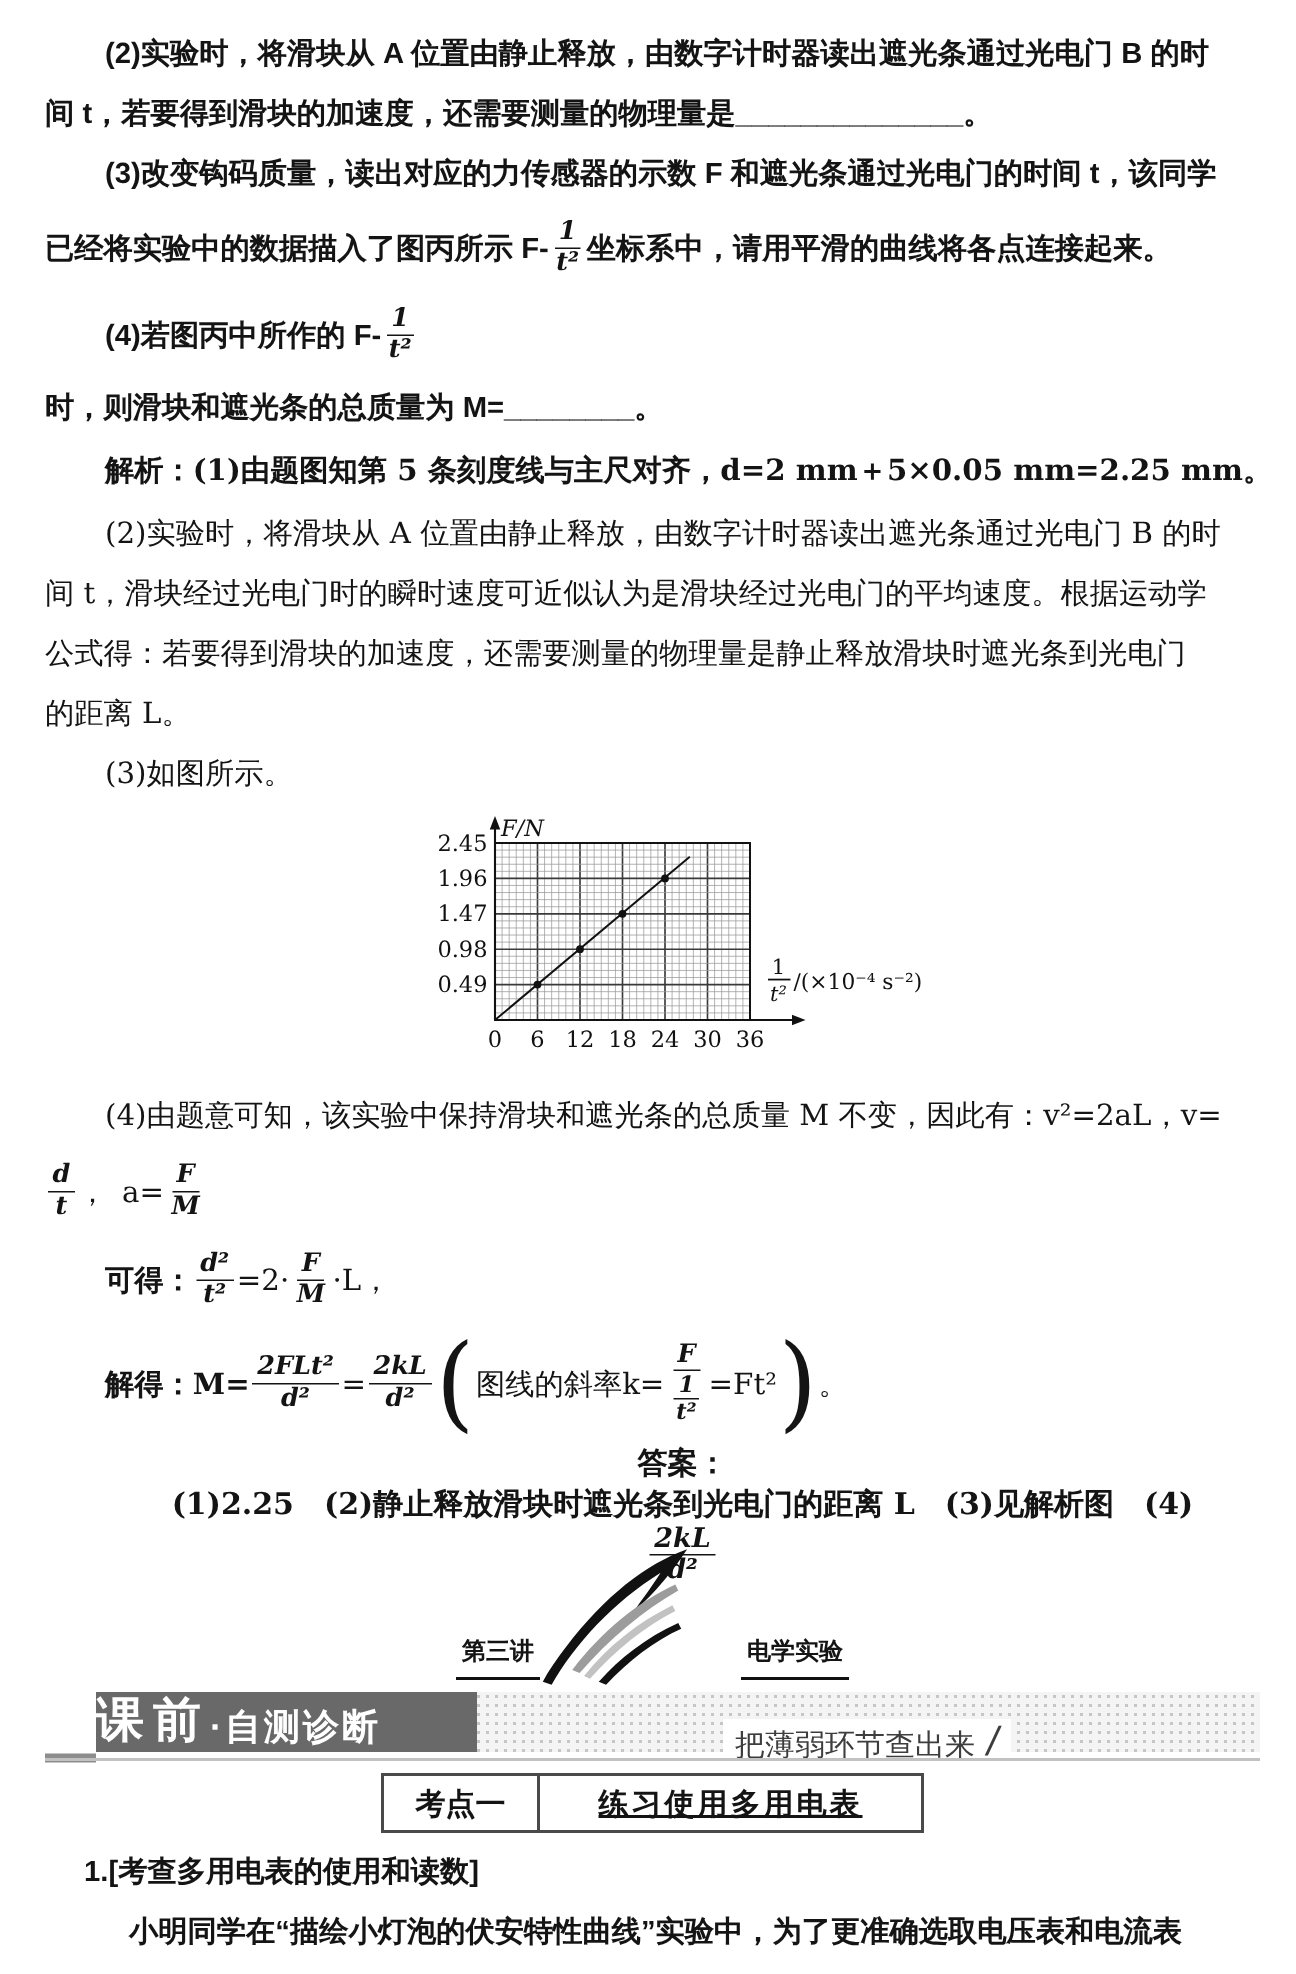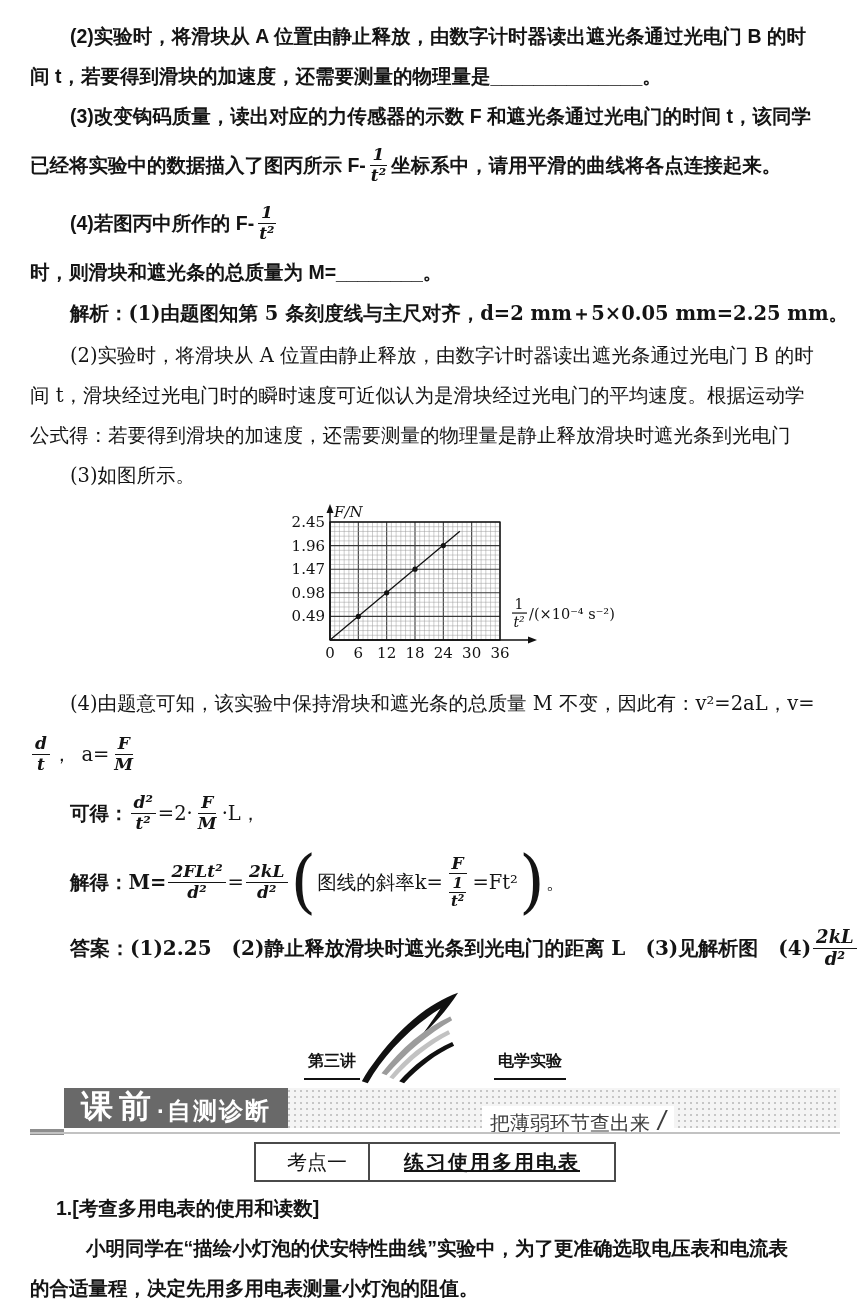--- a/index.html
+++ b/index.html
@@ -35,36 +35,36 @@
   .lec-t{font-size:16px;font-weight:700;border-bottom:2.5px solid #111;
          padding:0 4px 6px;}
   .swoosh{margin:0 -14px -6px -6px;}
 
   
   .banner{position:relative;height:50px;margin:4px 0 8px;}
   .banner-dots{position:absolute;left:34px;right:0;top:4px;height:40px;
      background-color:#f4f4f4;
      background-image:radial-gradient(#c6c6c6 1px,transparent 1.3px);
      background-size:6px 6px;}
-  .banner-box{position:absolute;left:34px;top:4px;width:224px;height:40px;
-     background:#696969;color:#fff;text-align:center;line-height:40px;
+  .banner-box{position:absolute;left:34px;top:4px;width:254px;height:40px;
+     background:#696969;color:#fff;line-height:40px;
      font-weight:700;font-size:24px;letter-spacing:2px;white-space:nowrap;}
   .banner-box .big{font-size:32px;letter-spacing:6px;position:relative;top:-2px;}
   .banner-slogan{position:absolute;left:452px;top:22px;background:#fff;
      padding:0 8px;font-size:20px;color:#3d3d3d;
      font-family:Liberation Sans, sans-serif;white-space:nowrap;}
   .banner-slash{font-size:27px;font-style:italic;margin-left:8px;color:#3d3d3d;}
   .banner-rule{position:absolute;left:0;right:0;bottom:0;height:2px;background:#c2c2c2;}
   .banner-stub{position:absolute;left:0;bottom:-1px;width:34px;height:6px;background:#8d8d8d;}
 
   
   .kaodian{width:358px;margin:8px auto 6px;display:flex;border:2px solid #4a4a4a;
            height:36px;align-items:stretch;}
   .kaodian .tag{width:102px;border-right:2px solid #4a4a4a;display:flex;
-                align-items:center;justify-content:center;font-weight:400;font-size:20px;padding-left:10px;}
+                align-items:center;justify-content:center;font-weight:700;font-size:20px;}
   .kaodian .tit{flex:1;display:flex;align-items:center;justify-content:center;
                 font-weight:700;font-size:20px;letter-spacing:2px;text-decoration:underline;}
   .ind2{text-indent:56px;}
 </style>
 </head>
 <body>
 
 <div class="page">
 
   <div class="tl q ind">(2)实验时，将滑块从 A 位置由静止释放，由数字计时器读出遮光条通过光电门 B 的时</div>
@@ -88,20 +88,21 @@
     </span>
   </div>
   <div class="tl q">时，则滑块和遮光条的总质量为 M=________。</div>
 
   <div class="tl k ind" style="line-height:44px;">
     <span class="lbl">解析：</span><span class="kb">(1)由题图知第 5 条刻度线与主尺对齐，d=2 mm＋5×0.05 mm=2.25 mm。</span>
   </div>
   <div class="tl k ind">(2)实验时，将滑块从 A 位置由静止释放，由数字计时器读出遮光条通过光电门 B 的时</div>
   <div class="tl k">间 t，滑块经过光电门时的瞬时速度可近似认为是滑块经过光电门的平均速度。根据运动学</div>
   <div class="tl k">公式得：若要得到滑块的加速度，还需要测量的物理量是静止释放滑块时遮光条到光电门</div>
+  <div class="tl k">的距离 L。</div>
   <div class="tl k ind">(3)如图所示。</div>
 
   <div class="chart-wrap"><svg width="360" height="176">
         <line x1="48" y1="18" x2="48" y2="136" stroke="#3a3a3a" stroke-width="1.1"></line>
         <line x1="52.72222222222222" y1="18" x2="52.72222222222222" y2="136" stroke="#9a9a9a" stroke-width="0.5"></line>
         <line x1="57.44444444444444" y1="18" x2="57.44444444444444" y2="136" stroke="#9a9a9a" stroke-width="0.5"></line>
         <line x1="62.166666666666664" y1="18" x2="62.166666666666664" y2="136" stroke="#9a9a9a" stroke-width="0.5"></line>
         <line x1="66.88888888888889" y1="18" x2="66.88888888888889" y2="136" stroke="#9a9a9a" stroke-width="0.5"></line>
         <line x1="71.61111111111111" y1="18" x2="71.61111111111111" y2="136" stroke="#9a9a9a" stroke-width="0.5"></line>
         <line x1="76.33333333333333" y1="18" x2="76.33333333333333" y2="136" stroke="#3a3a3a" stroke-width="1.1"></line>
@@ -238,21 +239,21 @@
           <span class="num">1</span>
           <span class="den">t²</span>
         </span>
       </span>
     </span>
     <span>=Ft²</span>
     <span class="bigparen">)</span>
     <span>。</span>
   </div>
 
-  <div class="row kb" style="height:52px;font-size:20px;padding-left:40px;">
+  <div class="row kb" style="height:52px;font-size:20px;padding-left:40px;flex-direction:column;">
     <span class="lbl" style="font-family:'Liberation Sans',sans-serif;">答案：</span>
     <span>(1)2.25　(2)静止释放滑块时遮光条到光电门的距离 L　(3)见解析图　(4)</span>
     <span class="frac" style="font-size:18px;">
       <span class="num">2kL</span>
       <span class="den">d²</span>
     </span>
   </div>
 
   <div class="lecture">
     <span class="lec-t">第三讲</span>

